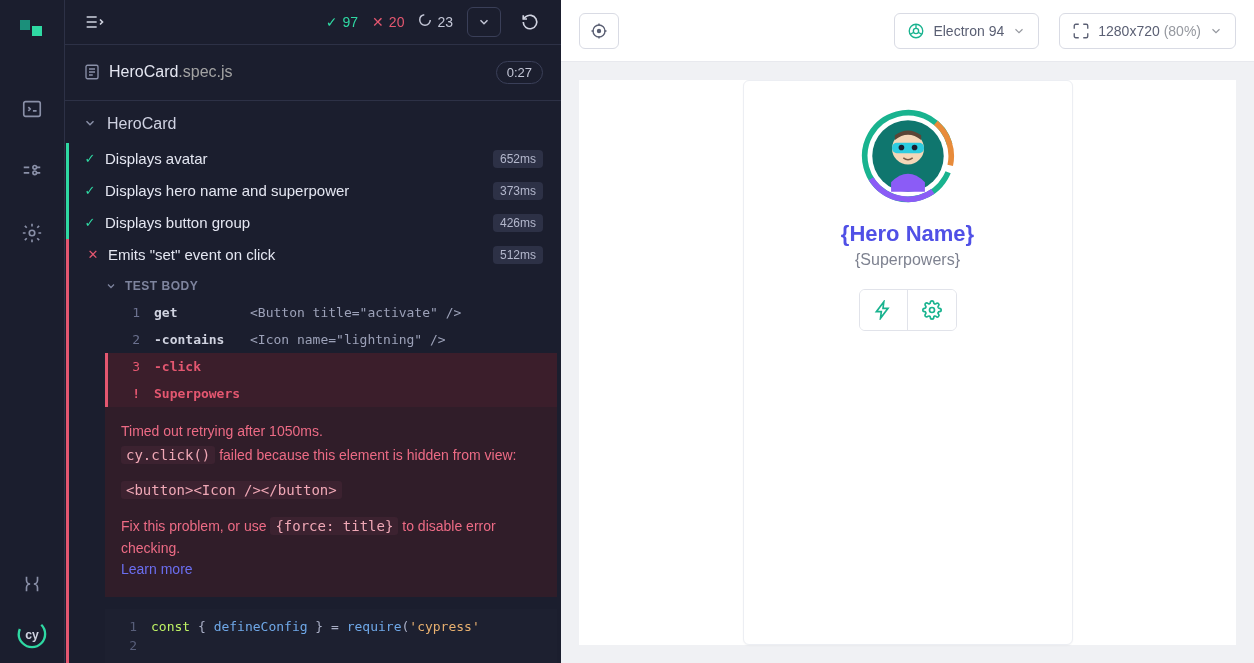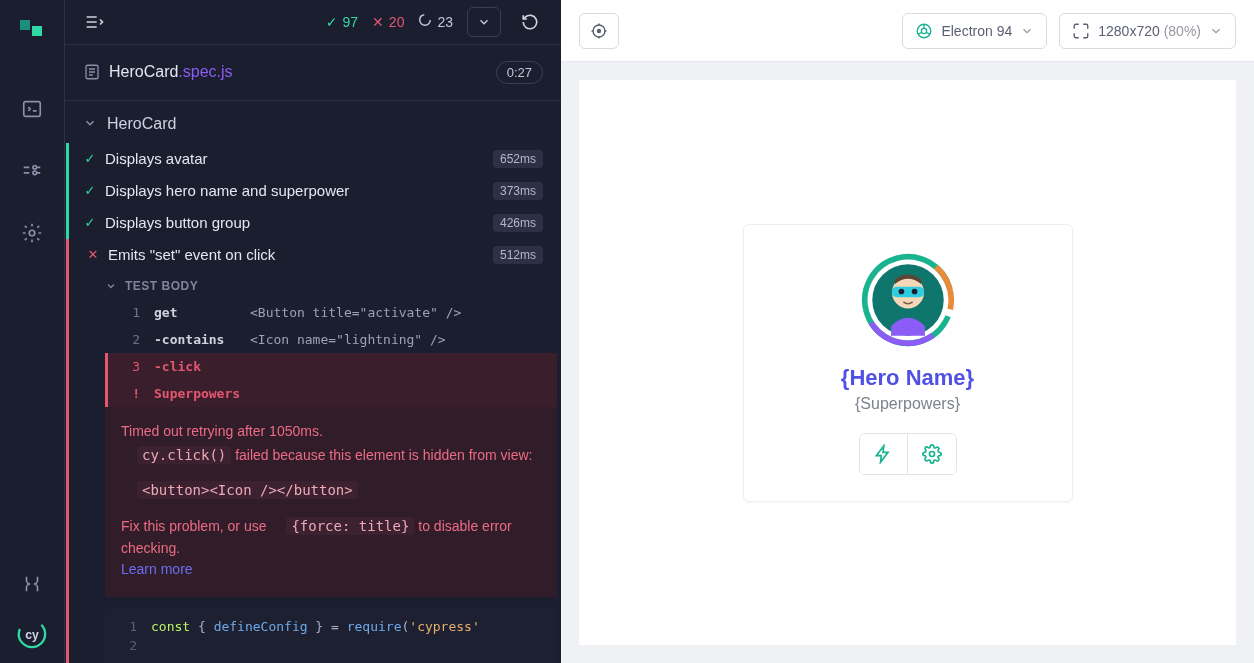--- a/index.html
+++ b/index.html
@@ -22,21 +22,21 @@
   .stat { display:flex; align-items:center; gap:5px; }
   .stat.pass { color:#2fd9a3; }
   .stat.fail { color:#e45770; }
   .stat.pending { color:#c3c6d6; }
   .chev-btn { width:34px; height:30px; border:1px solid #3a3f58; border-radius:6px; display:flex; align-items:center; justify-content:center; color:#c3c6d6; cursor:pointer; }
   .refresh-btn { width:30px; height:30px; display:flex; align-items:center; justify-content:center; color:#d0d3e0; cursor:pointer; }
 
   .file-row { display:flex; align-items:center; padding: 16px 18px; border-bottom: 1px solid #2d3146; }
   .file-icon { width:18px; height:18px; color:#8a90a8; margin-right: 8px; }
   .file-name { font-size: 16px; font-weight:500; }
-  .file-ext { color:#8b5cf6;text-align:right; }
+  .file-ext { color:#a3a3a3;text-align:right; }
   .file-time { margin-left:auto; font-size:13px; color:#c3c6d6; border:1px solid #3a3f58; padding:3px 10px; border-radius: 12px; }
 
   .suite-row { display:flex; align-items:center; padding: 14px 18px 10px; }
   .suite-chev { width:16px; height:16px; color:#8a90a8; margin-right: 8px; }
   .suite-name { font-size:16px; color:#cfd2e2; font-weight:500; }
 
   .tests { border-left: 3px solid #2fd9a3; margin-left: 1px; }
   .test-row { display:flex; align-items:center; padding: 7px 18px 7px 14px; }
   .test-icon { width:14px; text-align:center; margin-right: 8px; font-size:13px; }
   .test-icon.pass { color:#2fd9a3; }
@@ -55,45 +55,45 @@
   .cmd-arg { color:#9ca1b8; }
   .cmd-row.err { background:#3b1e2b; border-left-color:#e45770; }
   .cmd-row.err .cmd-num { color:#e45770; }
   .cmd-row.err .cmd-name { color:#e45770; }
   .cmd-row.cy-err { background:#3b1e2b; border-left-color:#e45770; }
   .cmd-row.cy-err .cmd-num { color:#e45770; font-weight:700; }
   .cmd-row.cy-err .cmd-name { color:#e45770; font-weight:700; }
 
   .error-box { background:#301d29; padding: 14px 16px 16px; font-size:14px; line-height:1.55; }
   .err-line1 { color:#ed6b85; }
-  .err-code { font-family: ui-monospace, Menlo, Consolas, monospace; background:#3c2230; color:#f0a8b6; padding: 1px 5px; border-radius: 3px; margin-left: 16px; }
+  .err-code { font-family: ui-monospace, Menlo, Consolas, monospace; background:#3c2230; color:#f0a8b6; padding: 1px 5px; border-radius: 3px; }
   .err-line2 { color:#ed6b85; margin-top: 2px; }
   .err-snippet { margin: 14px 0; }
   .err-learn { color:#6b6ef0; cursor:pointer; }
   .err-fix { color:#ed6b85; }
 
   .code-block { background:#1d2030; margin-top: 12px; padding: 8px 0; font-family: ui-monospace, Menlo, Consolas, monospace; font-size:13px; }
   .code-line { display:flex; padding: 2px 10px; }
   .code-num { width: 22px; text-align:right; color:#585e7a; margin-right: 14px; }
   .tok-kw { color:#bef264; }
   .tok-fn { color:#6fa8e8; }
   .tok-punc { color:#a9aec5; }
   .tok-str { color:#e8b06f; }
 
   
   .aut { flex:1; background:#fff; display:flex; flex-direction:column; }
-  .aut-toolbar { height: 62px; display:flex; align-items:center; padding: 0 18px; border-bottom: 1px solid #e8e9ee; gap: 12px; }
+  .aut-toolbar { height: 62px; display:flex; align-items:center; padding: 0 18px; border-bottom: 1px solid #e8e9ee; gap: 20px; }
   .aut-btn { height:36px; border:1px solid #d9dbe4; border-radius:6px; background:#fff; display:flex; align-items:center; justify-content:center; padding: 0 12px; color:#5a5f73; cursor:pointer; font-size:14px; gap:8px; }
   .aut-btn.icon-only { width:40px; padding:0; }
   .aut-toolbar .spacer { flex:1; }
   .aut-btn .muted { color:#95989f; }
   .aut-btn svg { flex-shrink:0; }
 
   .aut-viewport { flex:1; background:#f0f1f4; display:flex; align-items:flex-start; justify-content:center; padding: 18px; }
-  .aut-canvas { width:100%; height:100%; background:#fff; display:flex; align-items:center; justify-content:center; }
+  .aut-canvas { width:100%; height:100%; background:#fff; display:flex; justify-content:center; }
 
   .hero-card { width: 330px; background:#fff; border:1px solid #eceef3; border-radius:6px; padding: 28px 20px 26px; text-align:center; box-shadow: 0 1px 2px rgba(0,0,0,0.03); }
   .avatar-wrap { width: 94px; height:94px; margin: 0 auto 18px; position:relative; }
   .hero-name { font-size:22px; font-weight:700; color:#5050e6; margin-bottom: 4px; }
   .hero-sub { font-size:16px; color:#7e8290; margin-bottom: 20px; }
   .btn-group { display:inline-flex; border:1px solid #e1e3ea; border-radius:6px; overflow:hidden; }
   .btn-group button { width:48px; height:40px; background:#fff; border:none; display:flex; align-items:center; justify-content:center; cursor:pointer; }
   .btn-group button:first-child { border-right:1px solid #e1e3ea; }
 </style>
 </head>

